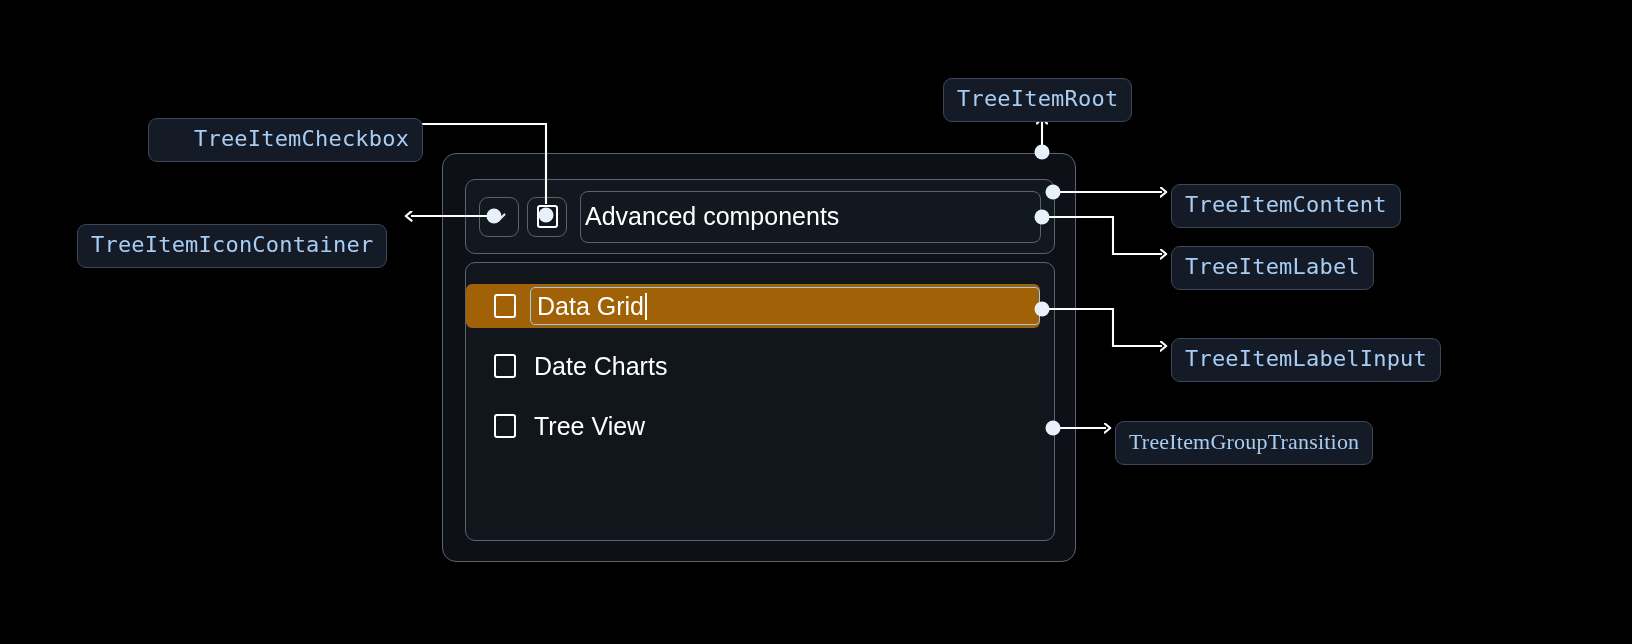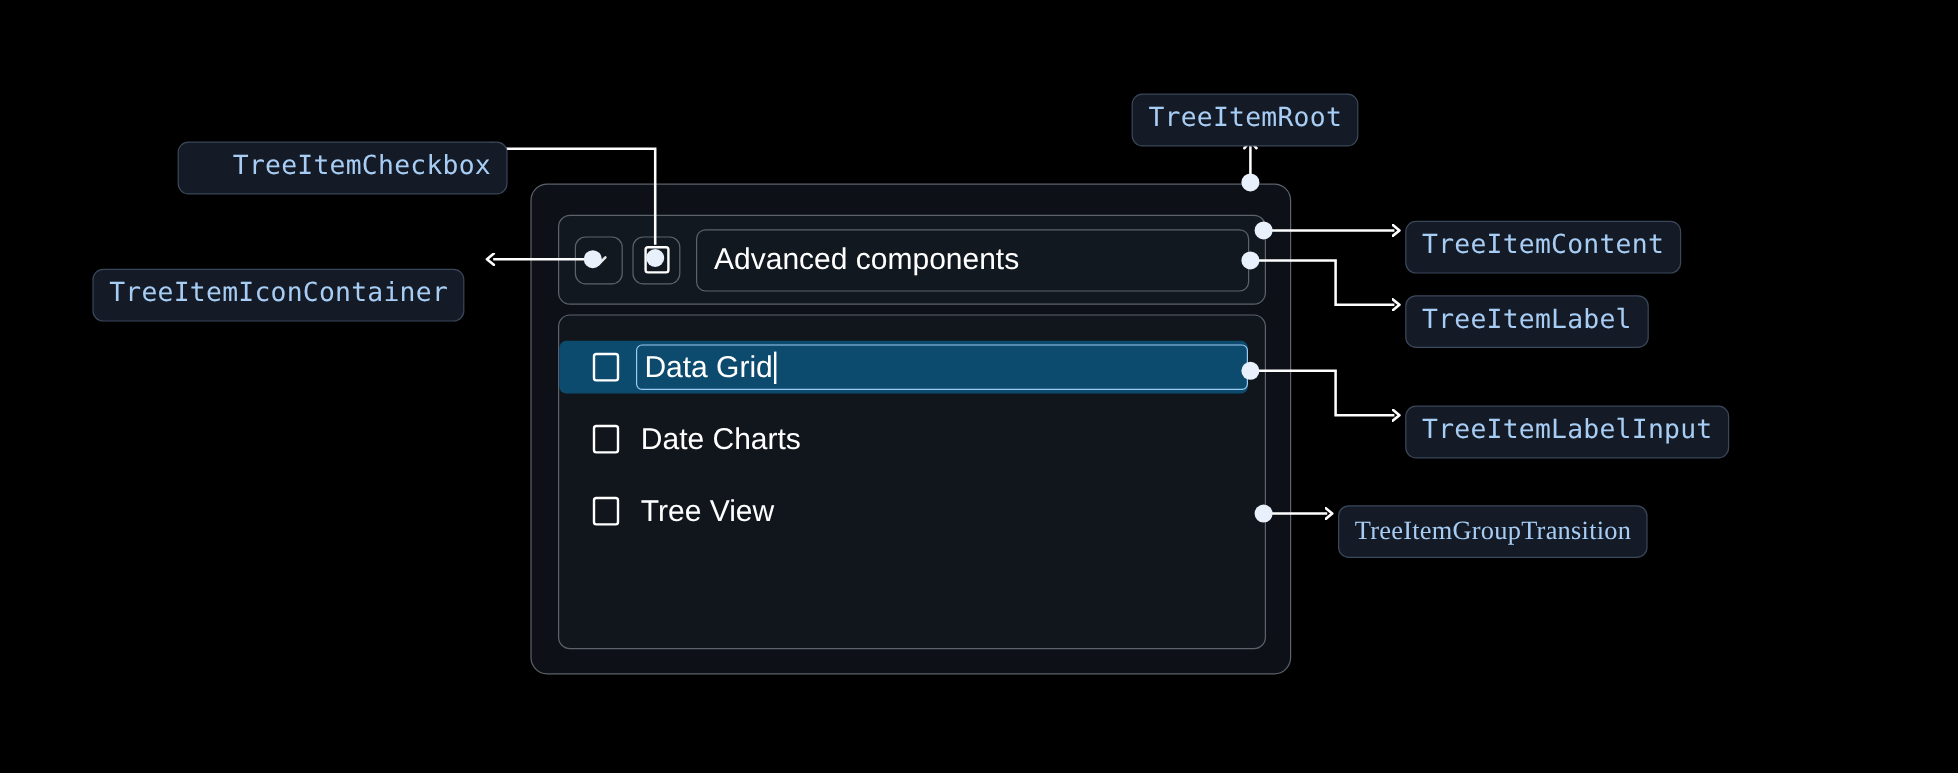--- a/index.html
+++ b/index.html
@@ -117,21 +117,21 @@
 
   #treeLabel {
     flex: 1 1 auto;
     margin-left: 13px;
     height: 52px;
     box-sizing: border-box;
     border: 1.5px solid #5c636b;
     border-radius: 8px;
     display: flex;
     align-items: center;
-    padding-left: 14px;
+    padding-left: 4px;
     color: #ffffff;
     font-size: 25px;
   }
 
   #treeGroup {
     position: absolute;
     left: 22px;
     top: 108px;
     width: 590px;
     height: 279px;
@@ -145,21 +145,21 @@
   .tree-row {
     position: relative;
     height: 44px;
     margin: 0 0 16px 0;
     display: flex;
     align-items: center;
     padding-left: 28px;
     box-sizing: border-box;
   }
   .tree-row.selected {
-    background: #0c4a6e;
+    background: #a16207;
     border-radius: 6px;
     margin-right: 14px;
   }
   .row-cbox {
     flex: 0 0 auto;
     width: 22px;
     height: 24px;
     box-sizing: border-box;
     border: 2.6px solid #ffffff;
     border-radius: 3px;

